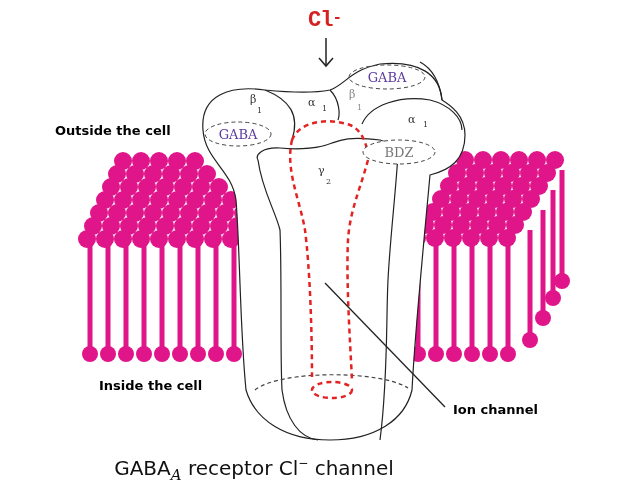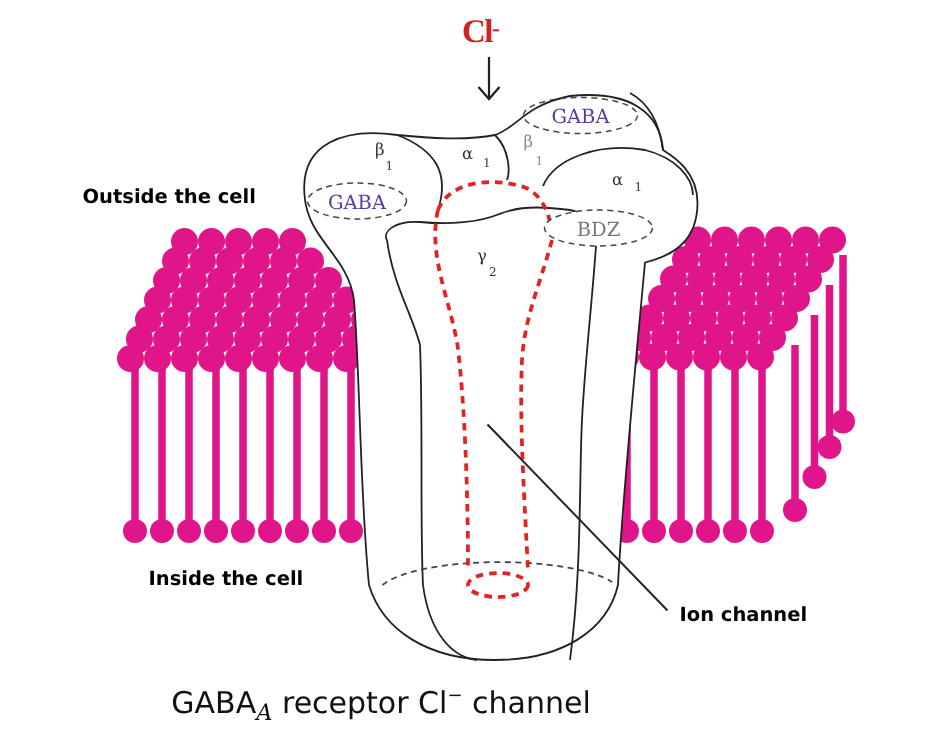--- a/index.html
+++ b/index.html
@@ -7,21 +7,21 @@
   #stage { position: absolute; left: 0; top: 0; width: 632px; height: 500px; }
   .lbl-bold { font-family: "DejaVu Sans", sans-serif; font-weight: bold; font-size: 13px; fill: #000; }
   .serif { font-family: "DejaVu Serif", "Liberation Serif", serif; }
   .purple { fill: #5b3a9e; font-size: 13px; }
   .grey { fill: #777; font-size: 13px; }
   .greek { fill: #333; font-size: 11px; }
   .sub { fill: #333; font-size: 8px; }
   .caption { position: absolute; left: 0; width: 508px; top: 456px; text-align: center; font-family: "DejaVu Sans", sans-serif; font-size: 20px; color: #111; }
   .caption sub { font-family: "DejaVu Serif", serif; font-style: italic; font-size: 15px; }
   .caption sup { font-size: 12px; }
-  .cl-ion { position: absolute; left: 308px; top: 8px; font-family: Liberation Serif, serif; font-weight: bold; font-size: 22px; color: #d42121; letter-spacing: -1px; }
+  .cl-ion { position: absolute; left: 308px; top: 8px; font-family: Liberation Mono, monospace; font-weight: bold; font-size: 22px; color: #d42121; letter-spacing: -1px; }
 </style>
 </head>
 <body>
 
 <div class="cl-ion"><span>Cl</span><span style="font-size:16px;vertical-align:4px;">-</span></div>
 
 <svg id="stage" viewBox="0 0 632 500">
 
   <g>
     <line x1="326" y1="38" x2="326" y2="66" stroke="#222" stroke-width="1.5"></line>

